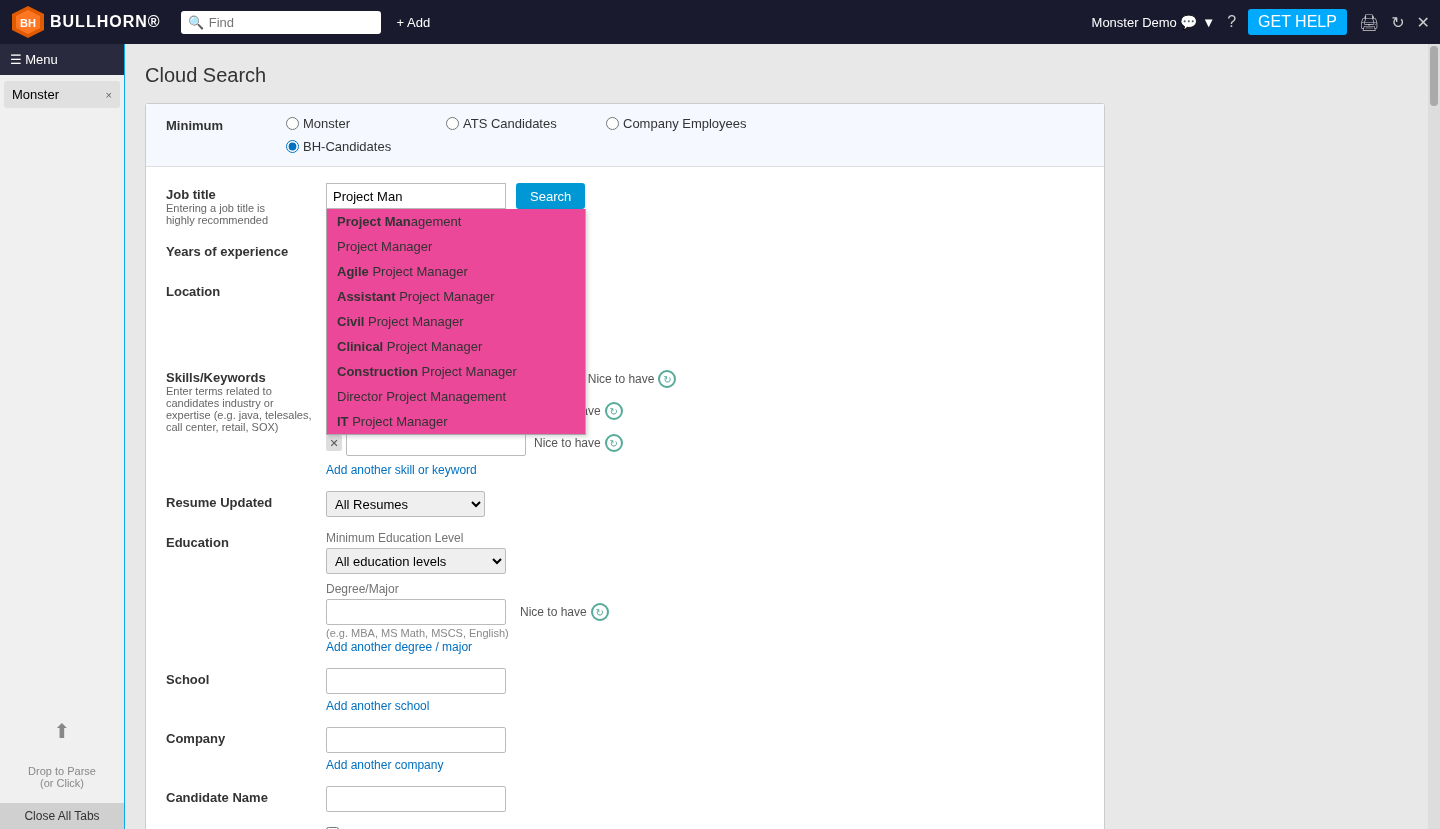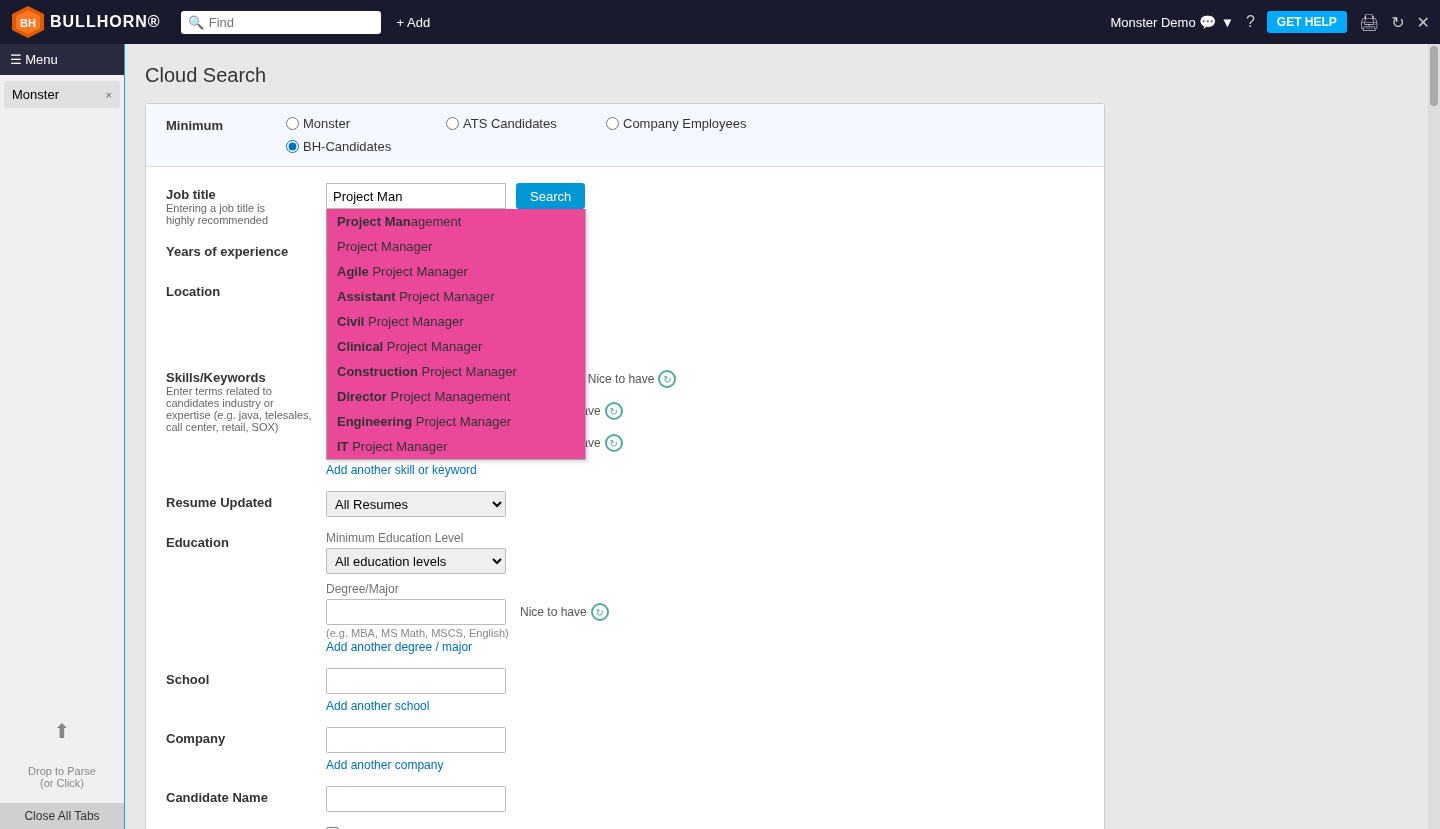--- a/index.html
+++ b/index.html
@@ -64,23 +64,23 @@
       display: flex;
       align-items: center;
       gap: 4px;
     }
     .get-help-btn {
       background: #00aaff;
       color: #fff;
       border: none;
       padding: 4px 10px;
       border-radius: 3px;
-      font-size: 12px;
-      cursor: pointer;
-      font-weight: bold;
+      font-size: 16px;
+      cursor: pointer;
+      font-weight: normal;
     }
     .nav-icon {
       color: #ccc;
       font-size: 16px;
       cursor: pointer;
     }
 
     
     .sidebar {
       position: fixed;
@@ -355,21 +355,21 @@
       cursor: pointer;
     }
 
     
     .resume-select {
       height: 26px;
       border: 1px solid #bbb;
       border-radius: 2px;
       font-size: 13px;
       padding: 0 4px;
-      width: 180px;
+      width: 159px;
     }
 
     
     .edu-label-sm {
       font-size: 12px;
       color: #737373;
       margin-bottom: 3px;
     }
     .edu-select {
       height: 26px;
@@ -523,24 +523,21 @@
                 <div class="autocomplete-item">
                   <span class="bold-part" style="font-weight:bold;">Civil</span><span> Project Manager</span>
                 </div>
                 <div class="autocomplete-item">
                   <span class="bold-part" style="font-weight:bold;">Clinical</span><span> Project Manager</span>
                 </div>
                 <div class="autocomplete-item">
                   <span class="bold-part" style="font-weight:bold;">Construction</span><span> Project Manager</span>
                 </div>
                 <div class="autocomplete-item">
-                  <span class="bold-part" style="font-weight:bold;">Director</span><span> Project Management</span>
-                </div>
-                <div class="autocomplete-item">
-                  <span class="bold-part" style="font-weight:bold;">Engineering</span><span> Project Manager</span>
+                  <span class="bold-part" style="font-weight:normal;">Director</span><span> Project Management</span>
                 </div>
                 <div class="autocomplete-item">
                   <span class="bold-part" style="font-weight:bold;">IT</span><span> Project Manager</span>
                 </div>
               </div>
             </div>
             <button class="search-btn">Search</button>
           </div>
         </div>
       </div>

